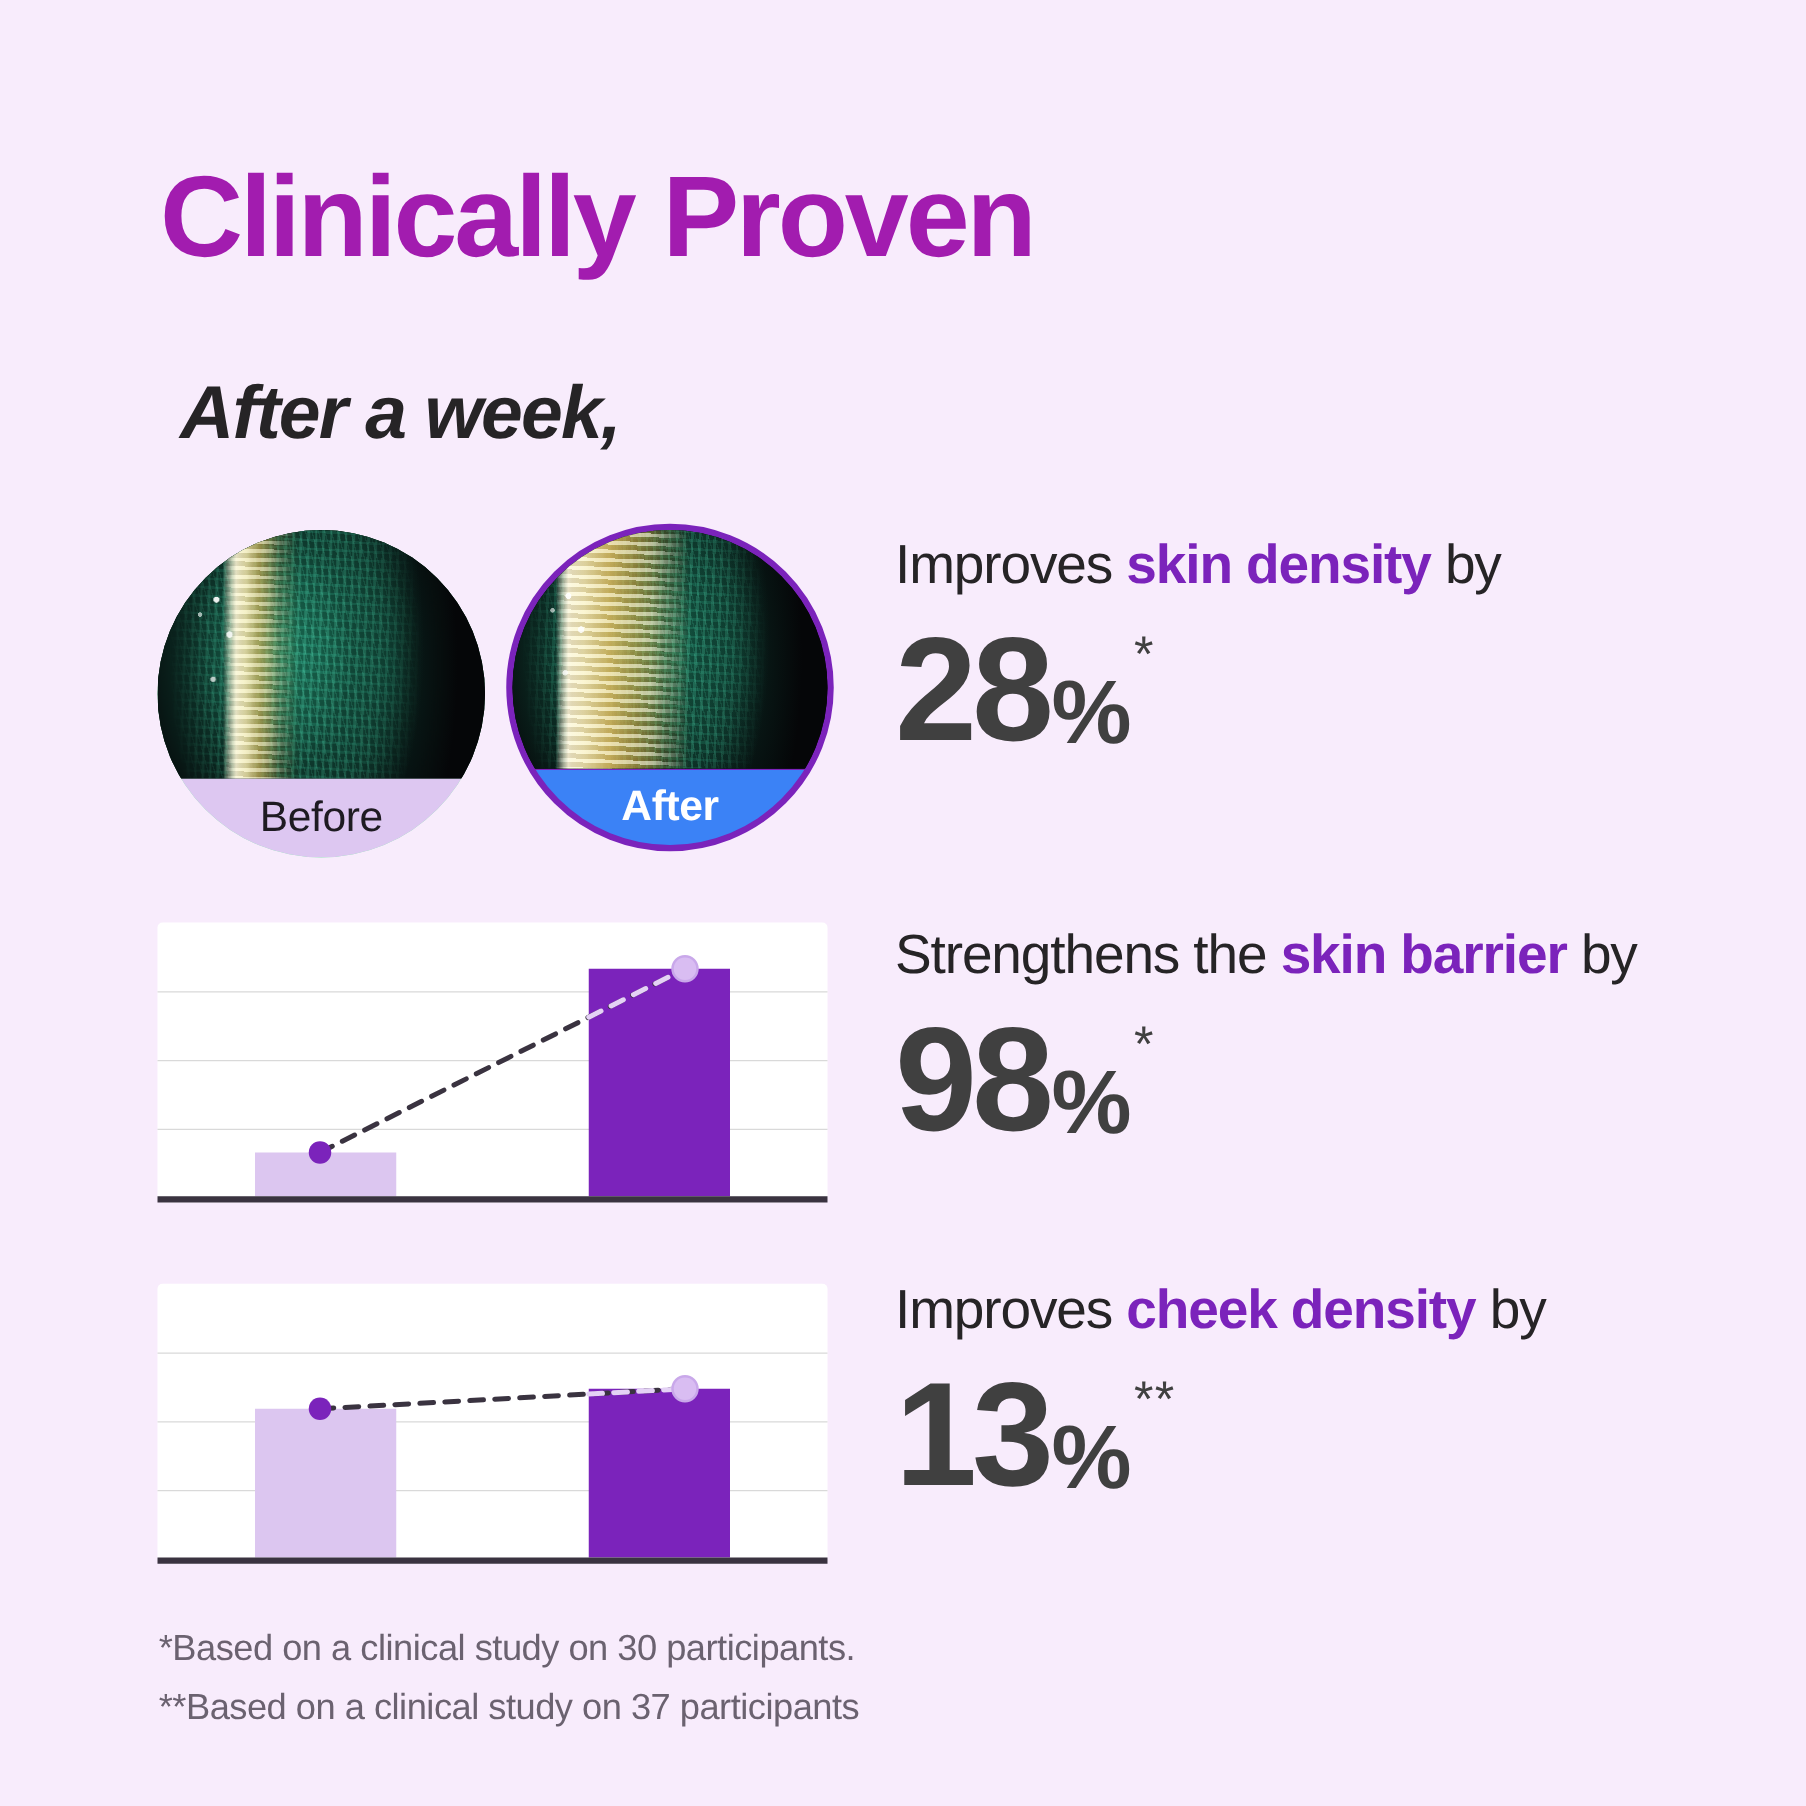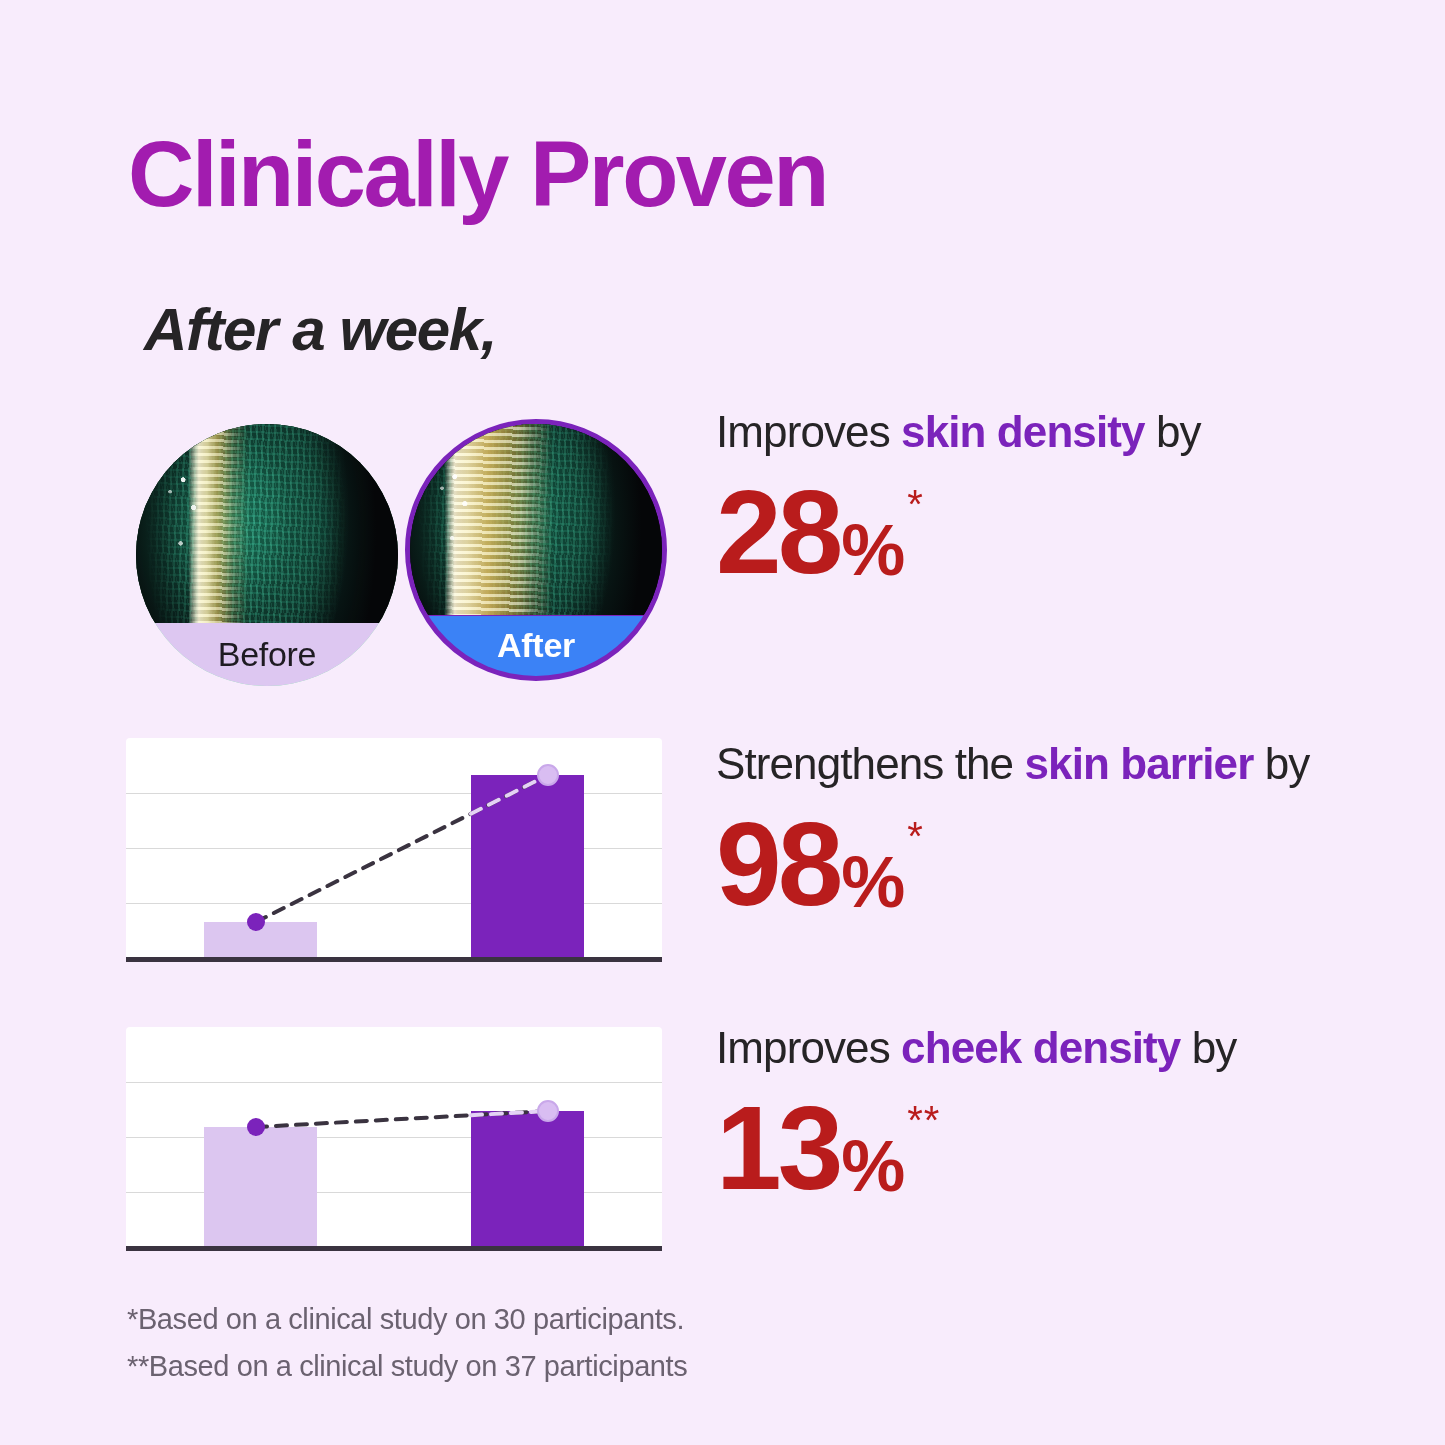--- a/index.html
+++ b/index.html
@@ -45,21 +45,21 @@
     white-space: nowrap;
   }
 
   
   .circle {
     position: absolute;
     border-radius: 50%;
     overflow: hidden;
   }
   .circle-before {
-    left: 136px;
+    left: 126px;
     top: 424px;
     width: 262px;
     height: 262px;
     background: #86efac;
   }
   .circle-after {
     left: 405px;
     top: 419px;
     width: 262px;
     height: 262px;
@@ -167,40 +167,40 @@
     font-size: 34px;
     font-weight: bold;
     letter-spacing: -0.3px;
   }
 
   
   .claim {
     position: absolute;
     left: 716px;
   }
-  .claim-1 { top: 408px; }
+  .claim-1 { top: 428px; }
   .claim-2 { top: 740px; }
   .claim-3 { top: 1024px; }
 
   .claim-line {
     font-size: 44px;
     color: #262426;
     letter-spacing: -0.9px;
     white-space: nowrap;
     line-height: 1.1;
   }
   .claim-line .hl {
     color: #7b23bb;
     font-weight: bold;
   }
   .claim-stat {
     margin-top: 22px;
     display: flex;
     align-items: flex-start;
-    color: #b91c1c;
+    color: #404040;
     line-height: 0.92;
   }
   .stat-num {
     font-size: 118px;
     font-weight: bold;
     letter-spacing: -4px;
   }
   .stat-pct {
     font-size: 72px;
     font-weight: bold;

